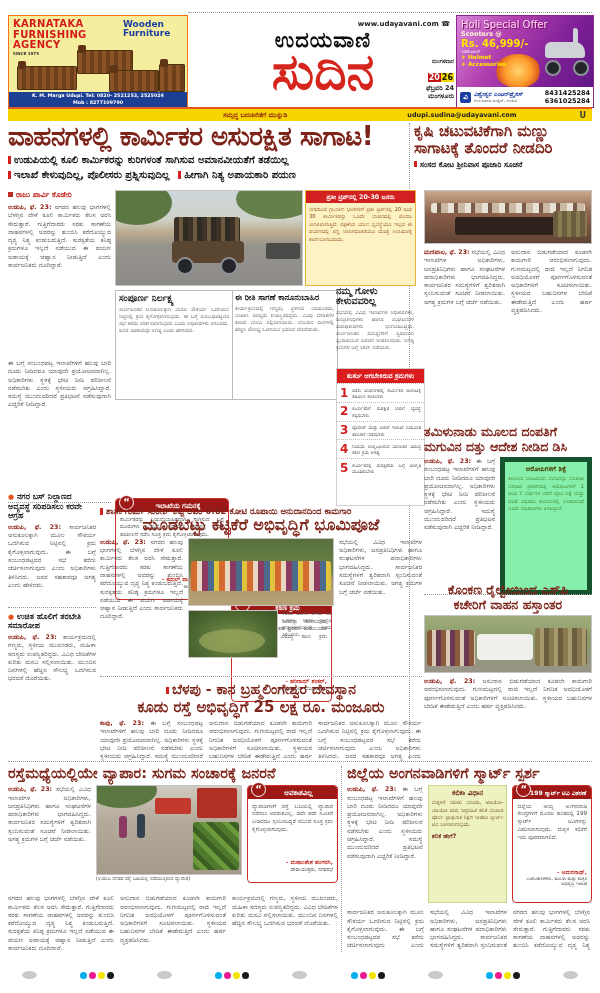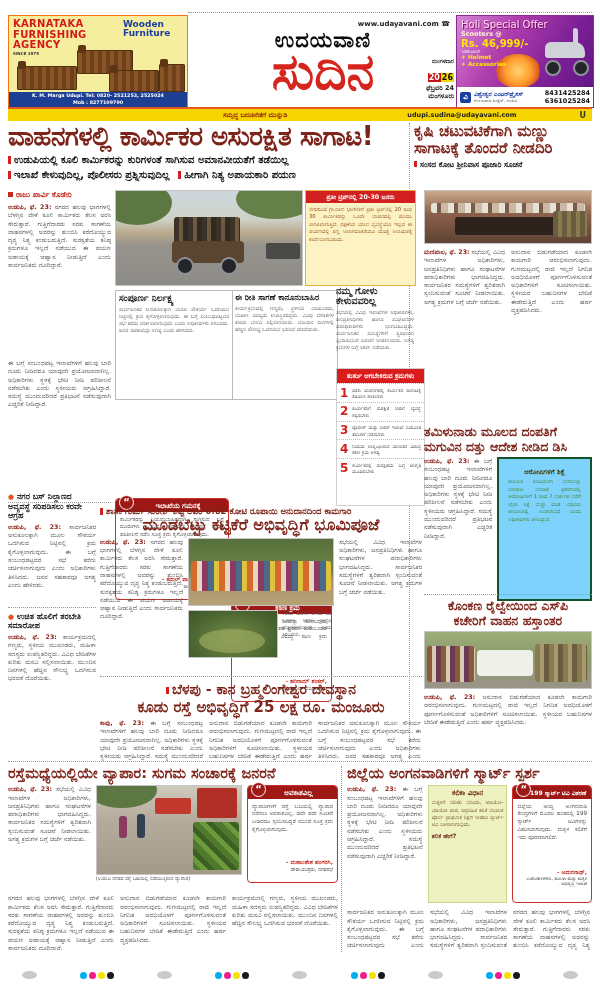--- a/index.html
+++ b/index.html
@@ -69,21 +69,21 @@
   .qrole{font-size:5.2px;color:#333;text-align:right;padding:0 4px 3px}
   .steps{border:1px solid #d0d0d0;background:#fff;overflow:hidden}
   .steps-h{background:#d91c1c;color:#fff;font-size:6.8px;font-weight:bold;text-align:center;padding:3px 2px;line-height:1.2}
   .step{display:flex;gap:3px;padding:2.5px 3px;border-top:1px dotted #bbb}
   .step-n{font-size:12px;font-weight:bold;color:#d21f1f;width:9px;flex:none;line-height:1}
   .step-t{font-size:4.9px;color:#333;line-height:1.3;text-align:justify}
   .gbox{background:#eef2c0;border:1px solid #cdd48a;overflow:hidden;padding:3px}
   .gbox-t{font-size:7px;font-weight:bold;color:#6b1d12;text-align:center;margin-bottom:2px}
   .gbox-b{font-size:5.3px;color:#6b4a1e;line-height:1.4;text-align:justify}
   .gbox-f{font-size:6px;font-weight:bold;color:#6b1d12;margin-top:3px}
-  .adbox{background:#7dd3fc;border:2px solid #14532d;overflow:hidden;padding:9px}
+  .adbox{background:#86efac;border:5px solid #14532d;overflow:hidden;padding:3px}
   .adbox-t{font-size:6.8px;font-weight:bold;color:#4a3c00;text-align:center;margin-bottom:2px}
   .adbox-b{font-size:5.3px;color:#3f7d1e;line-height:1.42;text-align:justify}
   .brief-t{font-size:8px;font-weight:bold;color:#222;line-height:1.2}
   .brief-dot{color:#e4581f;font-size:7px}
   .kicker{font-size:8.5px;font-weight:bold;color:#7d241a}
   .h-mid{font-size:16px;font-weight:900;color:#7d241a;text-align:center;line-height:1.05}
   .h-mid2{font-size:15px;font-weight:900;color:#7d241a;text-align:center}
   .h-bot{font-size:14.5px;font-weight:900;color:#7d241a;line-height:1.05}
   .h-sub{font-size:12.5px;font-weight:bold;color:#7d241a;line-height:1.2}
   .cap{font-size:5px;color:#444;line-height:1.25}
@@ -304,21 +304,21 @@
         <span class="dl">ಉಡುಪಿ, ಫೆ. 23:</span> <span>ಈ ಬಗ್ಗೆ ಸಂಬಂಧಪಟ್ಟ ಇಲಾಖೆಗಳಿಗೆ ಹಲವು ಬಾರಿ ದೂರು ನೀಡಿದರೂ ಯಾವುದೇ ಪ್ರಯೋಜನವಾಗಿಲ್ಲ. ಅಧಿಕಾರಿಗಳು ಸ್ಥಳಕ್ಕೆ ಭೇಟಿ ನೀಡಿ ಪರಿಶೀಲನೆ ನಡೆಸಬೇಕು ಎಂದು ಸ್ಥಳೀಯರು ಆಗ್ರಹಿಸಿದ್ದಾರೆ. ಸಮಸ್ಯೆ ಮುಂದುವರಿದರೆ ಪ್ರತಿಭಟನೆ ನಡೆಸುವುದಾಗಿ ಎಚ್ಚರಿಕೆ ನೀಡಿದ್ದಾರೆ.</span>
       </div>
       <div class="adbox" style="width:84px;height:122px">
         <div class="adbox-t">ಆರೋಪಿಗಳಿಗೆ ಶಿಕ್ಷೆ</div>
         <div class="adbox-b">ಕಾನೂನು ಬಾಹಿರವಾಗಿ ಮಗುವನ್ನು ಮಾರಾಟ ಮಾಡಿದ ಪ್ರಕರಣದಲ್ಲಿ ಆರೋಪಿಗಳಿಗೆ 1 ರಿಂದ 7 ವರ್ಷಗಳ ವರೆಗೆ ಜೈಲು ಶಿಕ್ಷೆ ಮತ್ತು ದಂಡ ವಿಧಿಸಲು ಕಾನೂನಿನಲ್ಲಿ ಅವಕಾಶವಿದೆ ಎಂದು ಅಧಿಕಾರಿಗಳು ತಿಳಿಸಿದ್ದಾರೆ.</div>
       </div>
     </div>
   </div>
 
   <div class="abs dotted-h" style="left:424px;top:594px;width:168px;height:0"></div>
-  <div class="abs" style="left:424px;top:598px;width:168px;height:160px">
+  <div class="abs" style="left:424px;top:582px;width:168px;height:160px">
     <div class="h-sub" style="text-align:center">ಕೊಂಕಣ ರೈಲ್ವೇಯಿಂದ ಎಸ್‌ಪಿ</div>
     <div class="h-sub" style="text-align:center">ಕಚೇರಿಗೆ ವಾಹನ ಹಸ್ತಾಂತರ</div>
     <div class="ph ph-van" style="width:166px;height:56px;margin-top:3px">
       <div class="crowd" style="left:52px;top:18px;width:56px;height:26px;background:#f0f0ea;border-radius:4px"></div>
       <div class="crowd" style="left:2px;top:14px;width:48px;height:36px;background:repeating-linear-gradient(90deg,#8a5a3a 0 5px,#d9c9b5 5px 9px,#6a3a55 9px 14px)"></div>
       <div class="crowd" style="left:110px;top:12px;width:52px;height:38px;background:repeating-linear-gradient(90deg,#8a7a50 0 5px,#a79a6e 5px 9px,#6b5d3f 9px 14px)"></div>
     </div>
     <div class="body-txt" style="height:62px;margin-top:4px">
       <span class="dl">ಉಡುಪಿ, ಫೆ. 23:</span> <span>ಅನುದಾನ ಬಿಡುಗಡೆಯಾದ ಕೂಡಲೇ ಕಾಮಗಾರಿ ಆರಂಭಿಸಲಾಗುವುದು. ಗುಣಮಟ್ಟದಲ್ಲಿ ರಾಜಿ ಇಲ್ಲದೆ ನಿಗದಿತ ಅವಧಿಯೊಳಗೆ ಪೂರ್ಣಗೊಳಿಸುವಂತೆ ಅಧಿಕಾರಿಗಳಿಗೆ ಸೂಚಿಸಲಾಯಿತು. ಸ್ಥಳೀಯರ ಬಹುದಿನಗಳ ಬೇಡಿಕೆ ಈಡೇರುತ್ತಿದೆ ಎಂದು ಹರ್ಷ ವ್ಯಕ್ತಪಡಿಸಿದರು.</span>
     </div>

